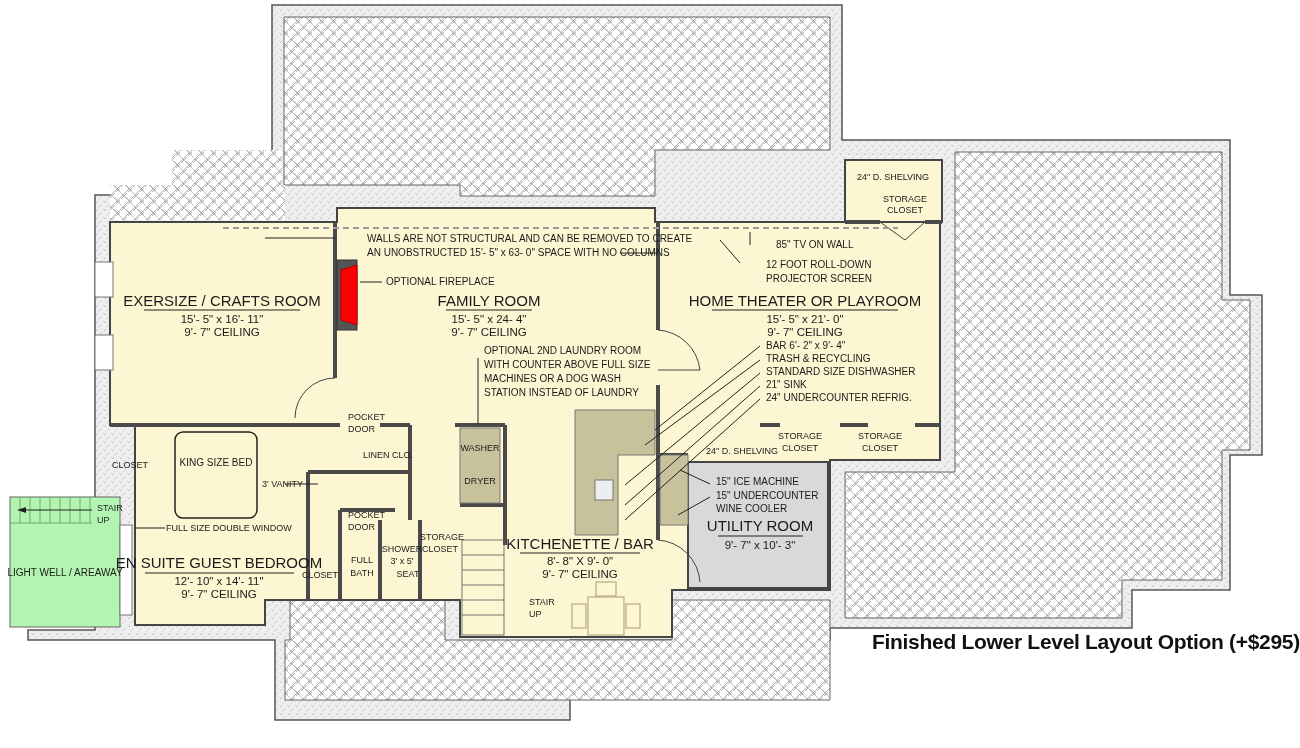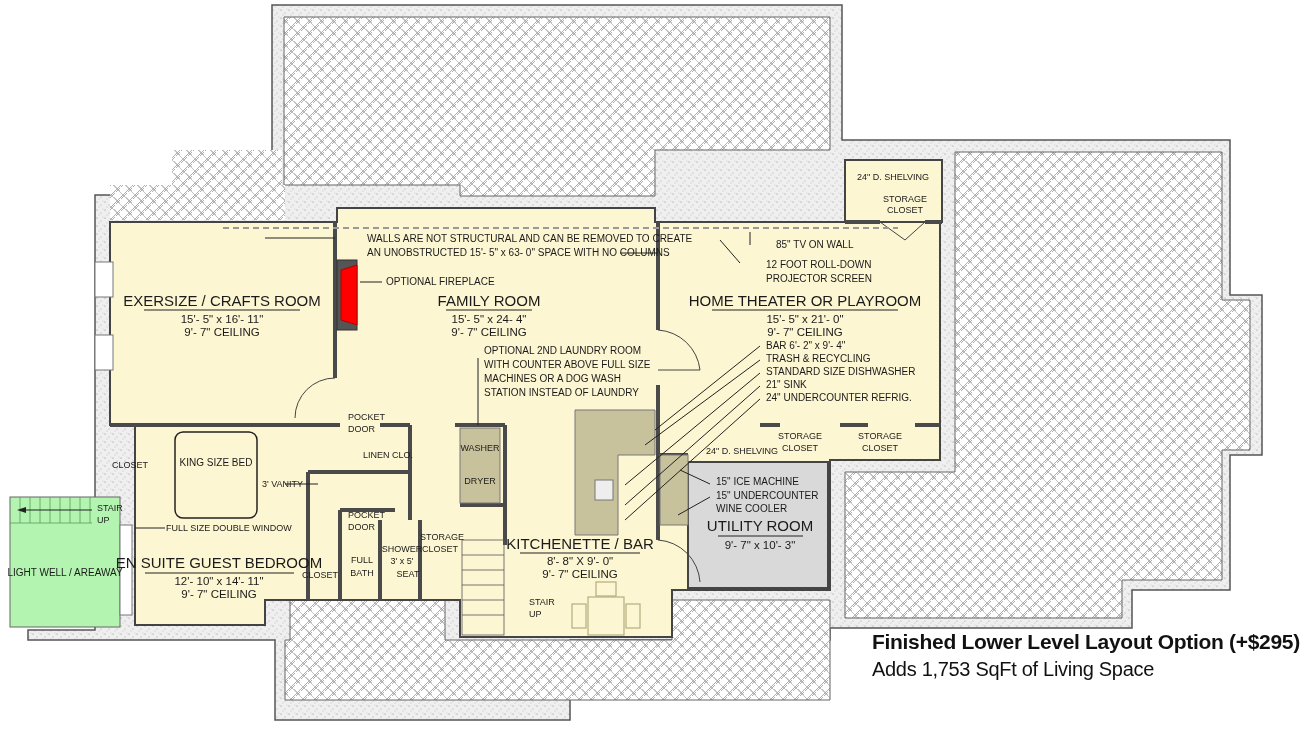--- a/index.html
+++ b/index.html
@@ -248,14 +248,13 @@
   <text class="lbl t-small" x="440" y="552" text-anchor="middle">CLOSET</text>
 
   <text class="lbl t-small" x="529" y="605">STAIR</text>
   <text class="lbl t-small" x="529" y="617">UP</text>
   <text class="lbl t-small" x="97" y="511">STAIR</text>
   <text class="lbl t-small" x="97" y="523">UP</text>
 </svg>
 
 <div class="caption">
   <div class="c-title">Finished Lower Level Layout Option (+$295)</div>
-  <div class="c-sub">Adds 1,753 SqFt of Living Space</div>
 </div>
 
 </body></html>

